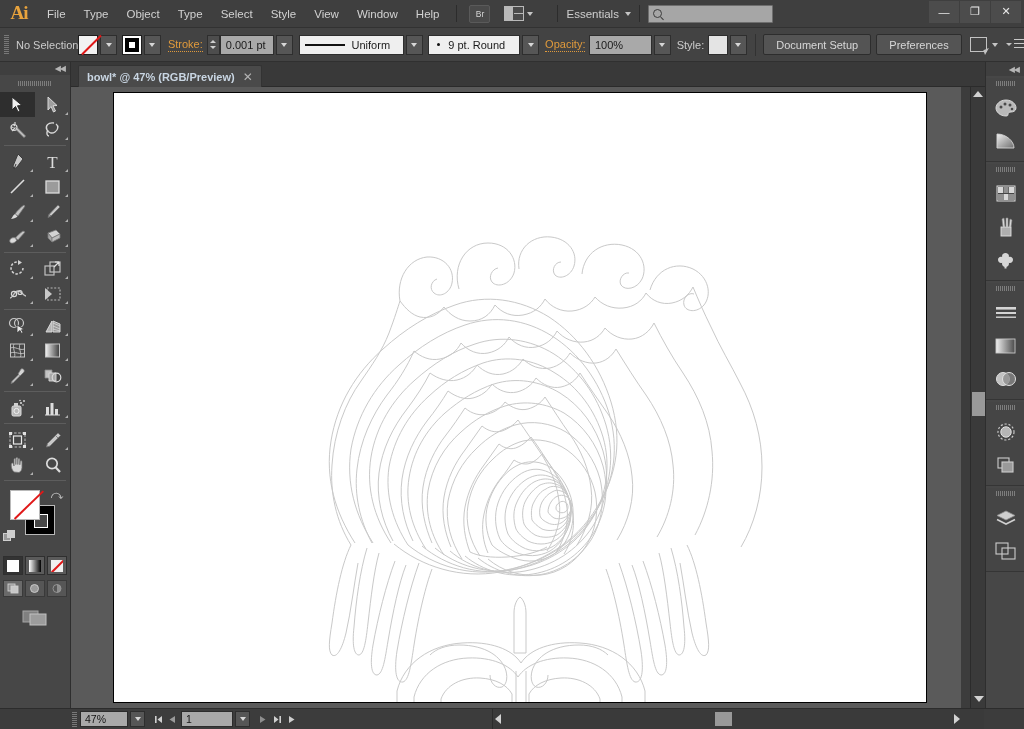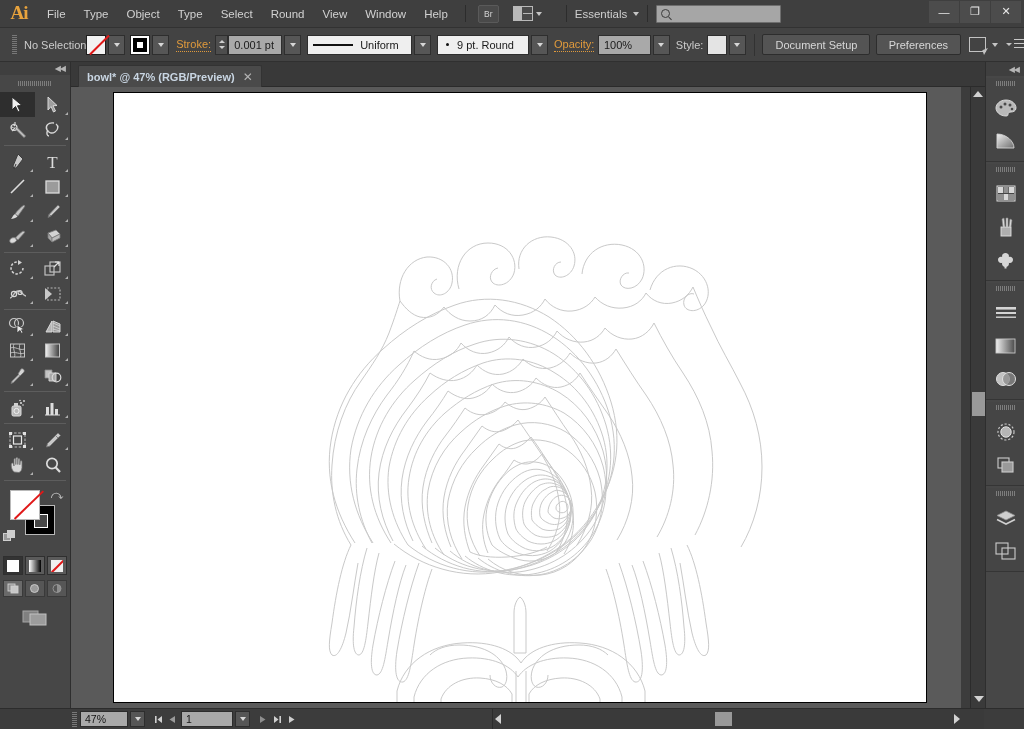--- a/index.html
+++ b/index.html
@@ -69,21 +69,21 @@
     width:30px; height:22px; margin-top:1px; margin-right:1px;
     background:#4c4c4c; color:#e8e8e8;
     display:flex; align-items:center; justify-content:center; font-size:11px;
   }
   .win-btn.close{ margin-right:3px; }
 
   
   .controlbar{
     position:absolute; left:0; top:28px; width:1024px; height:34px;
     background:#434343; border-bottom:1px solid #303030;
-    display:flex; align-items:center; padding-left:12px;
+    display:flex; align-items:center; padding-left:4px;
   }
   .grip{
     width:5px; height:19px; flex:none; margin-right:7px;
     background:repeating-linear-gradient(to bottom,#787878 0 1px,#434343 1px 2px);
   }
   .cb-label{ font-size:11px; color:#cccccc; white-space:nowrap; }
   .cb-label.dotted{
     color:#e09a3c; border-bottom:1px dotted #e09a3c; padding-bottom:1px;
   }
   .cb-sep{ width:1px; height:22px; background:#323232; margin:0 8px; }
@@ -311,21 +311,21 @@
 
 <div id="app">
 
   <div class="menubar">
     <div class="ai-logo">Ai</div>
     <div class="menu-item">File</div>
     <div class="menu-item">Type</div>
     <div class="menu-item">Object</div>
     <div class="menu-item">Type</div>
     <div class="menu-item">Select</div>
-    <div class="menu-item">Round</div>
+    <div class="menu-item">Style</div>
     <div class="menu-item">View</div>
     <div class="menu-item">Window</div>
     <div class="menu-item">Help</div>
 
     <div class="mb-sep"></div>
     <div class="br-btn">Br</div>
 
     <div class="arrange-btn">
       <div class="arrange-ico"></div>
       <div class="caret"></div>
@@ -390,21 +390,21 @@
       <span style="width:3px;height:3px;border-radius:50%;background:#111;flex:none;"></span>
       <span>9 pt. Round</span>
     </div>
     <div class="ddbtn">
         <div class="caret"></div>
       </div>
 
     <div style="width:10px;"></div>
     <div class="cb-label dotted">Opacity:</div>
     <div style="width:6px;"></div>
-    <div class="field" style="width:53px;">100%</div>
+    <div class="field" style="width:63px;">100%</div>
     <div class="ddbtn">
         <div class="caret"></div>
       </div>
 
     <div style="width:10px;"></div>
     <div class="cb-label">Style:</div>
     <div style="width:6px;"></div>
     <div class="style-sw"></div>
     <div class="ddbtn">
         <div class="caret"></div>

